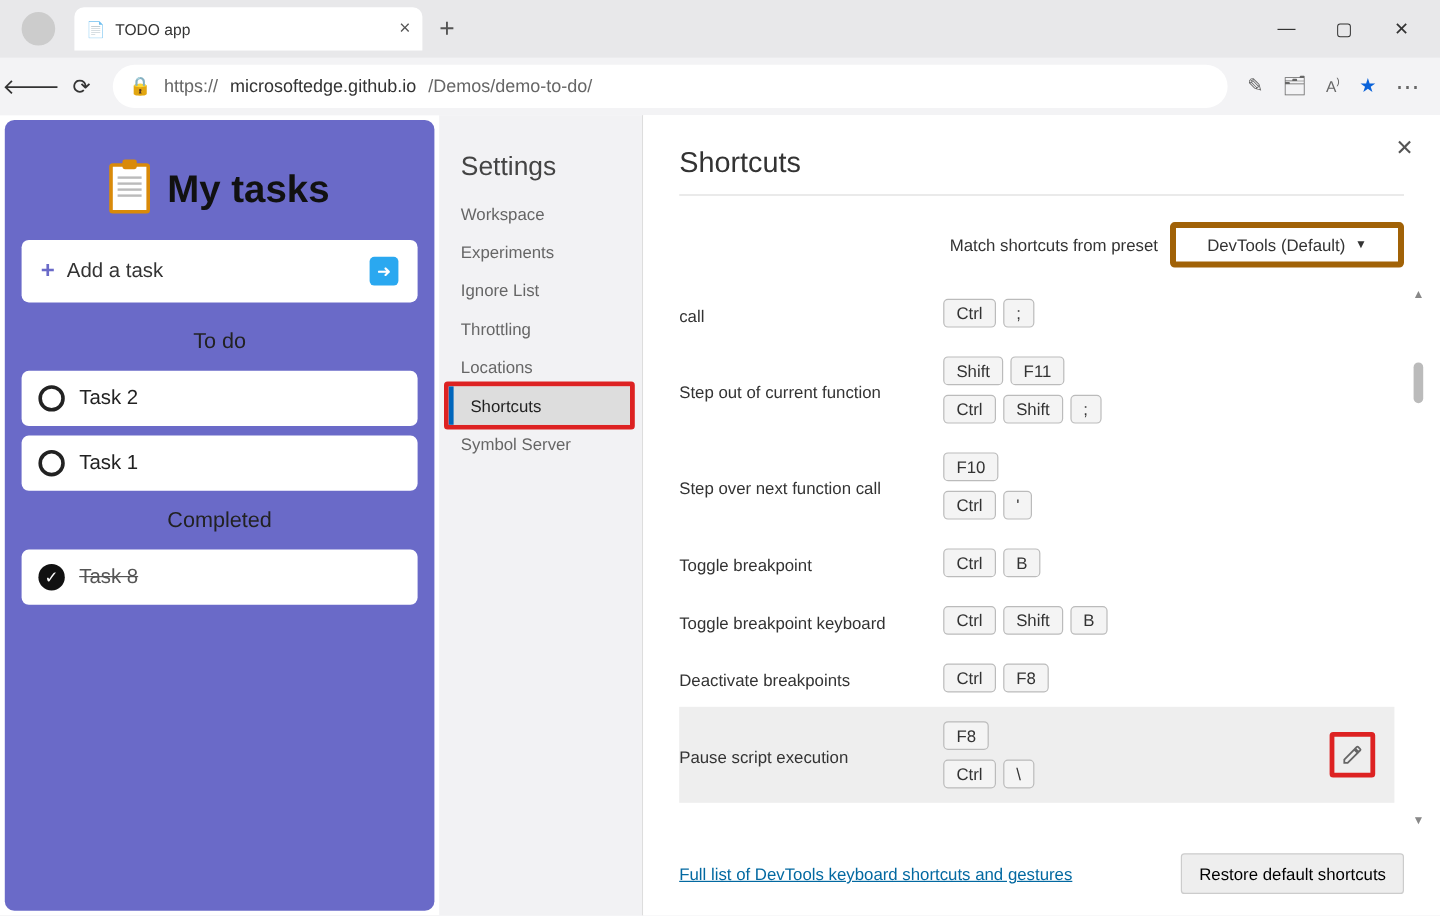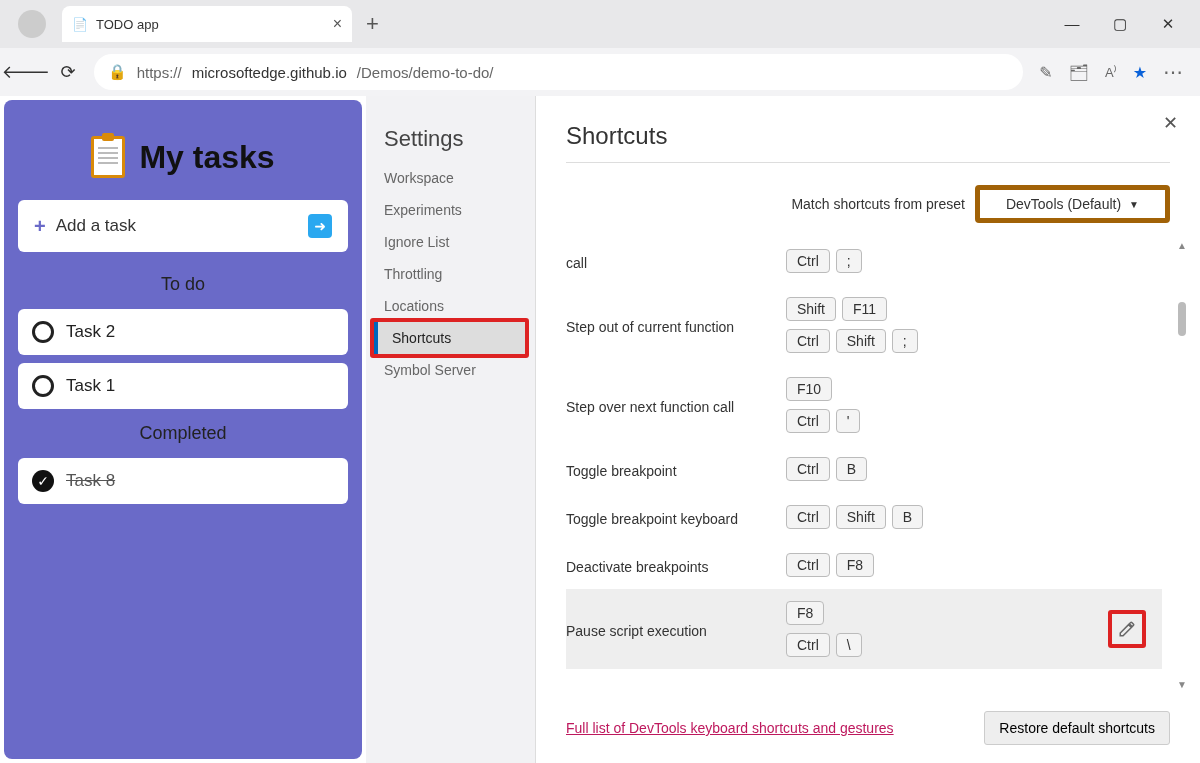--- a/index.html
+++ b/index.html
@@ -69,21 +69,21 @@
 .key { border:1px solid #bbb; background:#f4f4f4; border-radius:4px; padding:3px 10px; font-size:14px; color:#333;}
 .row-highlighted { background:#eee; margin-left:-16px; padding-left:16px; margin-right:0px; padding-right:16px;}
 .editicon { margin-left:auto; width:26px;height:26px;display:flex;align-items:center;justify-content:center; color:#666;}
 .edithl { border:4px solid #d22; border-radius:3px; padding:2px;}
 
 .scrollbar { position:absolute; right:2px; top:0; bottom:0; width:16px; display:flex;flex-direction:column;align-items:center;}
 .scrollbar .arrow { font-size:10px; color:#888; padding:3px;}
 .scrollbar .thumb { width:8px; height:34px; background:#bbb; border-radius:4px; margin-top:48px;}
 
 .footer { display:flex; align-items:center; padding:18px 30px; gap:12px;}
-.footer a { color:#be185d; font-size:14px;}
+.footer a { color:#0369a1; font-size:14px;}
 .footer .restore { margin-left:auto; background:#eee; border:1px solid #ccc; padding:8px 14px; font-size:14px; border-radius:3px;}
 </style>
 </head>
 <body>
 
 <div class="titlebar">
   <div class="profile-icon"></div>
   <div class="tab">
     <span class="favicon">📄</span>
     <span class="title">TODO app</span>

